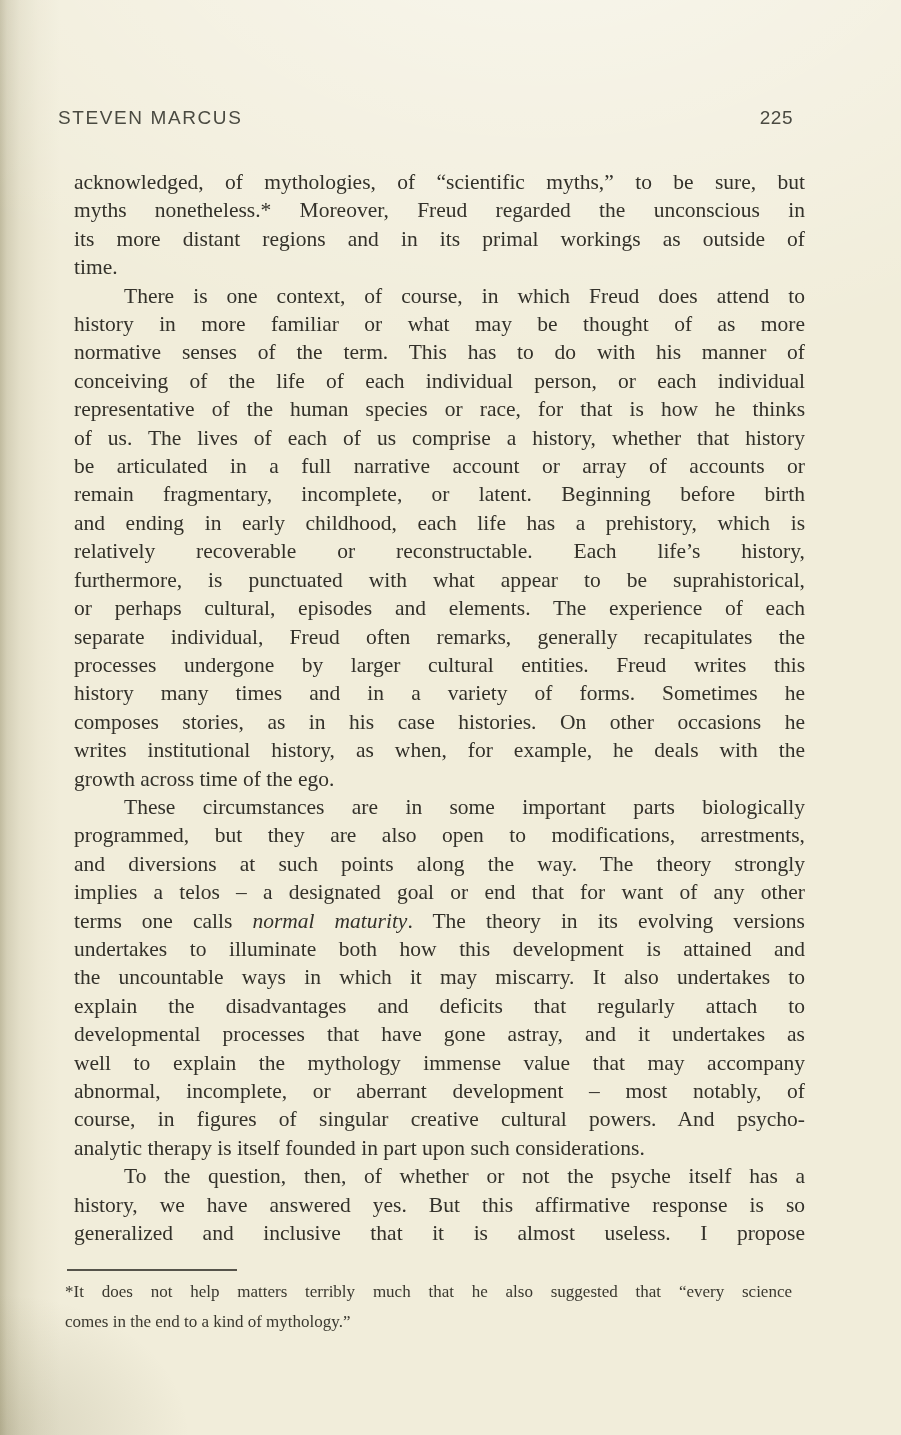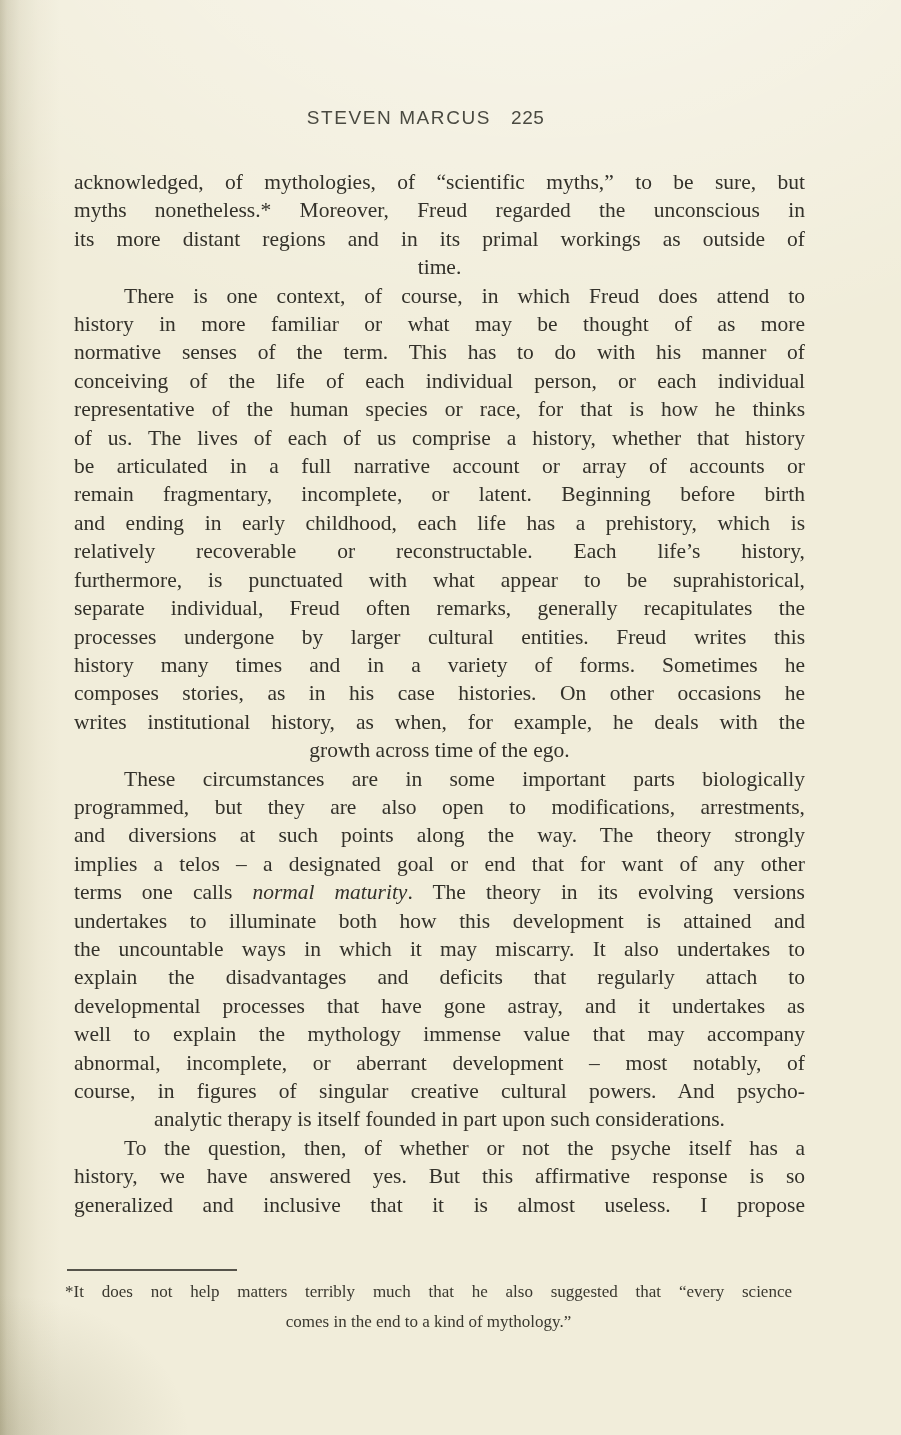--- a/index.html
+++ b/index.html
@@ -15,33 +15,33 @@
     background-image:
       radial-gradient(ellipse 140% 60% at 60% -10%, rgba(255,255,255,0.55), rgba(255,255,255,0) 60%),
       radial-gradient(ellipse 30% 14% at 0% 100%, rgba(110,104,66,0.20), rgba(110,104,66,0) 70%),
       linear-gradient(90deg, rgba(126,118,78,0.42) 0px, rgba(139,131,92,0.28) 7px,
                       rgba(156,148,108,0.16) 20px, rgba(170,162,122,0.07) 38px, rgba(0,0,0,0) 60px);
     color: #34322b;
   }
   .running-head {
     position: absolute;
     left: 58px; right: 108px; top: 107px;
-    display: flex; justify-content: center; align-items: baseline;
+    display: flex; justify-content: space-between; align-items: baseline;
     font-family: "Liberation Sans", sans-serif;
     font-size: 19px; letter-spacing: 1.6px;
     color: #4a4a41;
   }
   .running-head .pagenum { letter-spacing: 0.5px; margin-left: 20px; }
   .body-text {
     position: absolute;
     left: 74px; width: 731px; top: 168px;
     font-size: 21.5px; line-height: 28.4px;
     color: #33312a;
   }
-  .line { text-align: center; }
+  .line { text-align: left; }
   .line.just { text-align: justify; text-align-last: justify; }
   .line.indent { text-indent: 50px; }
   .it { font-style: italic; }
   .footnote {
     position: absolute;
     left: 65px; width: 727px; top: 1269px;
     font-size: 17px; line-height: 29.5px;
     color: #3a382f;
   }
   .footnote-rule {
@@ -72,20 +72,21 @@
         <div class="line just"><span>history in more familiar or what may be thought of as more</span></div>
         <div class="line just"><span>normative senses of the term. This has to do with his manner of</span></div>
         <div class="line just"><span>conceiving of the life of each individual person, or each individual</span></div>
         <div class="line just"><span>representative of the human species or race, for that is how he thinks</span></div>
         <div class="line just"><span>of us. The lives of each of us comprise a history, whether that history</span></div>
         <div class="line just"><span>be articulated in a full narrative account or array of accounts or</span></div>
         <div class="line just"><span>remain fragmentary, incomplete, or latent. Beginning before birth</span></div>
         <div class="line just"><span>and ending in early childhood, each life has a prehistory, which is</span></div>
         <div class="line just"><span>relatively recoverable or reconstructable. Each life’s history,</span></div>
         <div class="line just"><span>furthermore, is punctuated with what appear to be suprahistorical,</span></div>
+        <div class="line just"><span>or perhaps cultural, episodes and elements. The experience of each</span></div>
         <div class="line just"><span>separate individual, Freud often remarks, generally recapitulates the</span></div>
         <div class="line just"><span>processes undergone by larger cultural entities. Freud writes this</span></div>
         <div class="line just"><span>history many times and in a variety of forms. Sometimes he</span></div>
         <div class="line just"><span>composes stories, as in his case histories. On other occasions he</span></div>
         <div class="line just"><span>writes institutional history, as when, for example, he deals with the</span></div>
         <div class="line"><span>growth across time of the ego.</span></div>
       </div>
       <div class="para">
         <div class="line just indent"><span>These circumstances are in some important parts biologically</span></div>
         <div class="line just"><span>programmed, but they are also open to modifications, arrestments,</span></div>

